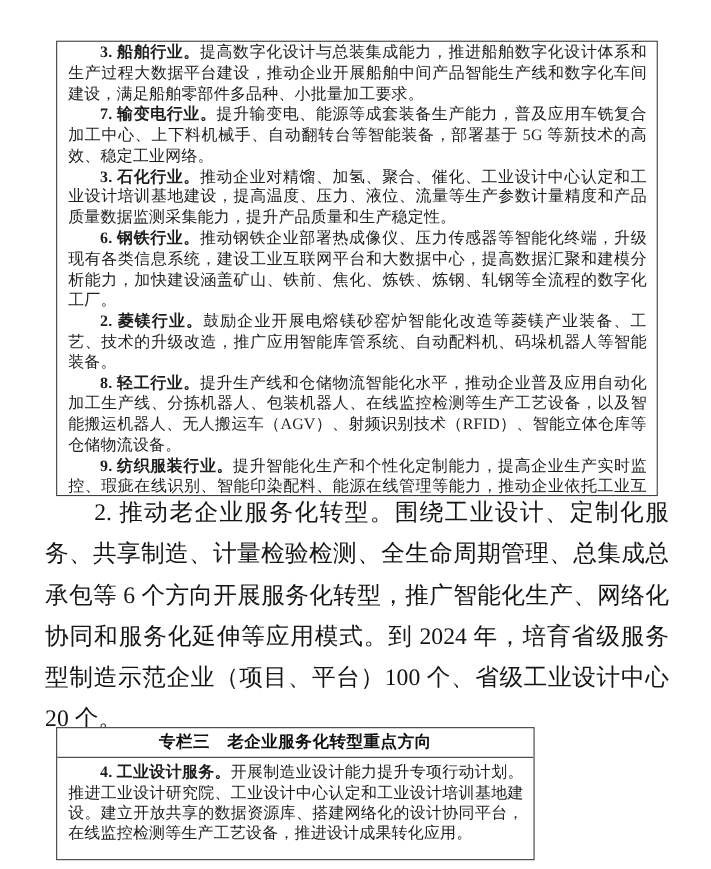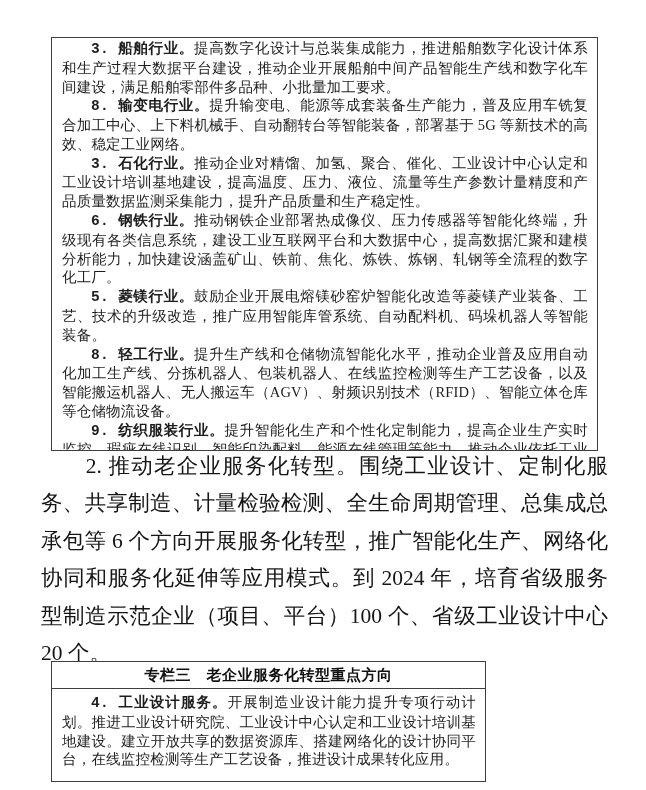--- a/index.html
+++ b/index.html
@@ -21,21 +21,21 @@
 
   .box-p {
     margin:0;
     font-size:14.5px;
     line-height:18.78px;
     text-align:justify;
     text-indent:2em;
     color:#1d1d1d;
     letter-spacing:0.2px;
   }
-  .lead { font-weight:bold;font-family:Liberation Mono, monospace; }
+  .lead { font-weight:bold; }
 
   .para2 {
     position:absolute;
     left:41px; top:448px; width:567px;
     margin:0;
     font-size:21.5px;
     line-height:37.4px;
     text-align:justify;
     text-indent:2.08em;
     color:#151515;
@@ -53,24 +53,24 @@
   }
   .box2-body { padding:4px 9px 0 10px; }
 </style>
 </head>
 <body>
 
 <div class="page">
 
   <section class="box box1">
     <p class="box-p"><span class="lead">3. 船舶行业。</span><span>提高数字化设计与总装集成能力，推进船舶数字化设计体系和生产过程大数据平台建设，推动企业开展船舶中间产品智能生产线和数字化车间建设，满足船舶零部件多品种、小批量加工要求。</span></p>
-    <p class="box-p"><span class="lead">8. 输变电行业。</span><span>提升输变电、能源等成套装备生产能力，普及应用车铣复合加工中心、上下料机械手、自动翻转台等智能装备，部署基于 5G 等新技术的高效、稳定工业网络。</span></p>
+    <p class="box-p"><span class="lead">7. 输变电行业。</span><span>提升输变电、能源等成套装备生产能力，普及应用车铣复合加工中心、上下料机械手、自动翻转台等智能装备，部署基于 5G 等新技术的高效、稳定工业网络。</span></p>
     <p class="box-p"><span class="lead">3. 石化行业。</span><span>推动企业对精馏、加氢、聚合、催化、工业设计中心认定和工业设计培训基地建设，提高温度、压力、液位、流量等生产参数计量精度和产品质量数据监测采集能力，提升产品质量和生产稳定性。</span></p>
     <p class="box-p"><span class="lead">6. 钢铁行业。</span><span>推动钢铁企业部署热成像仪、压力传感器等智能化终端，升级现有各类信息系统，建设工业互联网平台和大数据中心，提高数据汇聚和建模分析能力，加快建设涵盖矿山、铁前、焦化、炼铁、炼钢、轧钢等全流程的数字化工厂。</span></p>
-    <p class="box-p"><span class="lead">5. 菱镁行业。</span><span>鼓励企业开展电熔镁砂窑炉智能化改造等菱镁产业装备、工艺、技术的升级改造，推广应用智能库管系统、自动配料机、码垛机器人等智能装备。</span></p>
+    <p class="box-p"><span class="lead">2. 菱镁行业。</span><span>鼓励企业开展电熔镁砂窑炉智能化改造等菱镁产业装备、工艺、技术的升级改造，推广应用智能库管系统、自动配料机、码垛机器人等智能装备。</span></p>
     <p class="box-p"><span class="lead">8. 轻工行业。</span><span>提升生产线和仓储物流智能化水平，推动企业普及应用自动化加工生产线、分拣机器人、包装机器人、在线监控检测等生产工艺设备，以及智能搬运机器人、无人搬运车（AGV）、射频识别技术（RFID）、智能立体仓库等仓储物流设备。</span></p>
     <p class="box-p"><span class="lead">9. 纺织服装行业。</span><span>提升智能化生产和个性化定制能力，提高企业生产实时监控、瑕疵在线识别、智能印染配料、能源在线管理等能力，推动企业依托工业互联网平台扩大个性化定制生产规模。建设泳装检测中心，提升信息化检测能力。</span></p>
   </section>
 
   <p class="para2"><span>2. 推动老企业服务化转型。</span><span>围绕工业设计、定制化服务、共享制造、计量检验检测、全生命周期管理、总集成总承包等 6 个方向开展服务化转型，推广智能化生产、网络化协同和服务化延伸等应用模式。到 2024 年，培育省级服务型制造示范企业（项目、平台）100 个、省级工业设计中心 20 个。</span></p>
 
   <section class="box box2">
     <div class="box2-title">专栏三　老企业服务化转型重点方向</div>
     <div class="box2-body">
       <p class="box-p"><span class="lead">4. 工业设计服务。</span><span>开展制造业设计能力提升专项行动计划。推进工业设计研究院、工业设计中心认定和工业设计培训基地建设。建立开放共享的数据资源库、搭建网络化的设计协同平台，在线监控检测等生产工艺设备，推进设计成果转化应用。</span></p>

